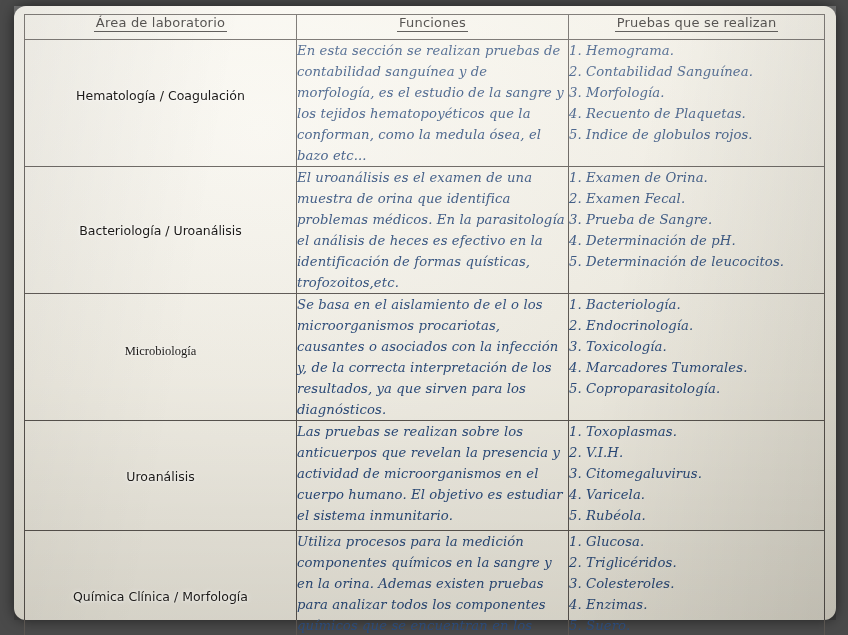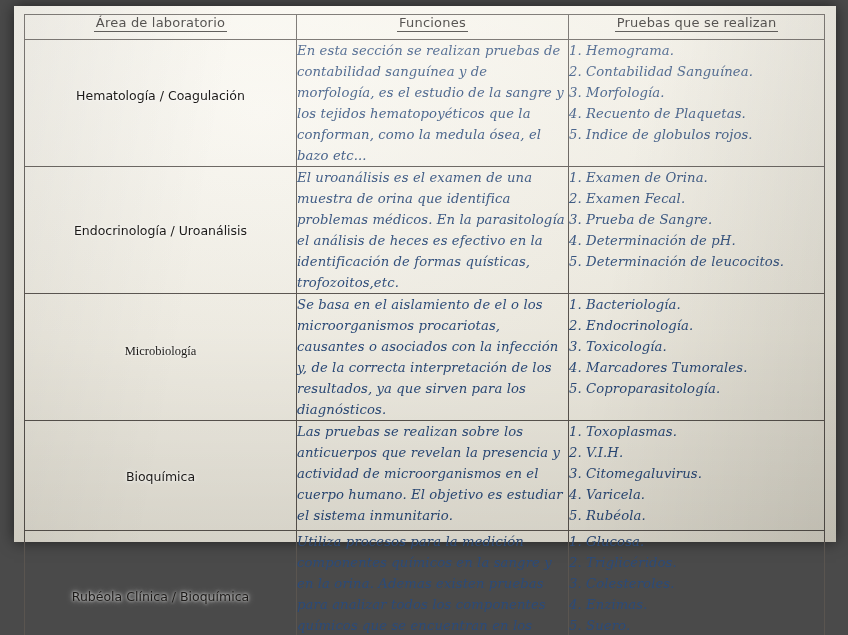--- a/index.html
+++ b/index.html
@@ -13,24 +13,25 @@
     overflow: hidden;
     font-family: "DejaVu Sans", sans-serif;
   }
 
   
   #sheet {
     position: absolute;
     left: 14px;
     top: 6px;
     width: 822px;
-    height: 536px;
+    height: 614px;
     background:
       radial-gradient(ellipse at 30% 20%, #fbf9f2 0%, #f3f0e6 45%, #e8e4d6 100%);
     box-shadow: 0 0 14px rgba(0,0,0,0.55);
+    border-radius: 12px;
   }
   
   #sheet::after {
     content: "";
     position: absolute;
     inset: 0;
     background:
       linear-gradient(100deg, rgba(0,0,0,0.05) 0%, rgba(0,0,0,0) 25%, rgba(0,0,0,0) 70%, rgba(0,0,0,0.09) 100%),
       linear-gradient(to bottom, rgba(255,255,255,0.25) 0%, rgba(0,0,0,0.03) 60%, rgba(0,0,0,0.10) 100%);
     pointer-events: none;
@@ -177,21 +178,21 @@
           <div class="area">
             <div class="pic">
               
               
               
               
               
               
               
             </div>
-            <div class="area-label" style="top:56px;">Endocrinología / Uroanálisis</div>
+            <div class="area-label" style="top:56px;">Bacteriología / Uroanálisis</div>
           </div>
         </td>
         <td class="funcs">
           <p class="hand">El uroanálisis es el examen de una muestra de orina que identifica problemas médicos. En la parasitología el análisis de heces es efectivo en la identificación de formas quísticas, trofozoitos,etc.</p>
         </td>
         <td class="tests">
           <ol class="hand">
             <li>1. Examen de Orina.</li>
             <li>2. Examen Fecal.</li>
             <li>3. Prueba de Sangre.</li>
@@ -235,21 +236,21 @@
               
               
               
               
               
               
               
               
               
             </div>
-            <div class="area-label" style="top:48px;">Bioquímica</div>
+            <div class="area-label" style="top:48px;">Uroanálisis</div>
           </div>
         </td>
         <td class="funcs">
           <p class="hand">Las pruebas se realizan sobre los anticuerpos que revelan la presencia y actividad de microorganismos en el cuerpo humano. El objetivo es estudiar el sistema inmunitario.</p>
         </td>
         <td class="tests">
           <ol class="hand">
             <li>1. Toxoplasmas.</li>
             <li>2. V.I.H.</li>
             <li>3. Citomegaluvirus.</li>
@@ -266,21 +267,21 @@
               
               
               
               
               
               
               
               
               
             </div>
-            <div class="area-label" style="top:58px;">Rubéola Clínica / Bioquímica</div>
+            <div class="area-label" style="top:58px;">Química Clínica / Morfología</div>
           </div>
         </td>
         <td class="funcs">
           <p class="hand">Utiliza procesos para la medición componentes químicos en la sangre y en la orina. Ademas existen pruebas para analizar todos los componentes químicos que se encuentran en los fluidos.</p>
         </td>
         <td class="tests">
           <ol class="hand">
             <li>1. Glucosa.</li>
             <li>2. Triglicéridos.</li>
             <li>3. Colesteroles.</li>

